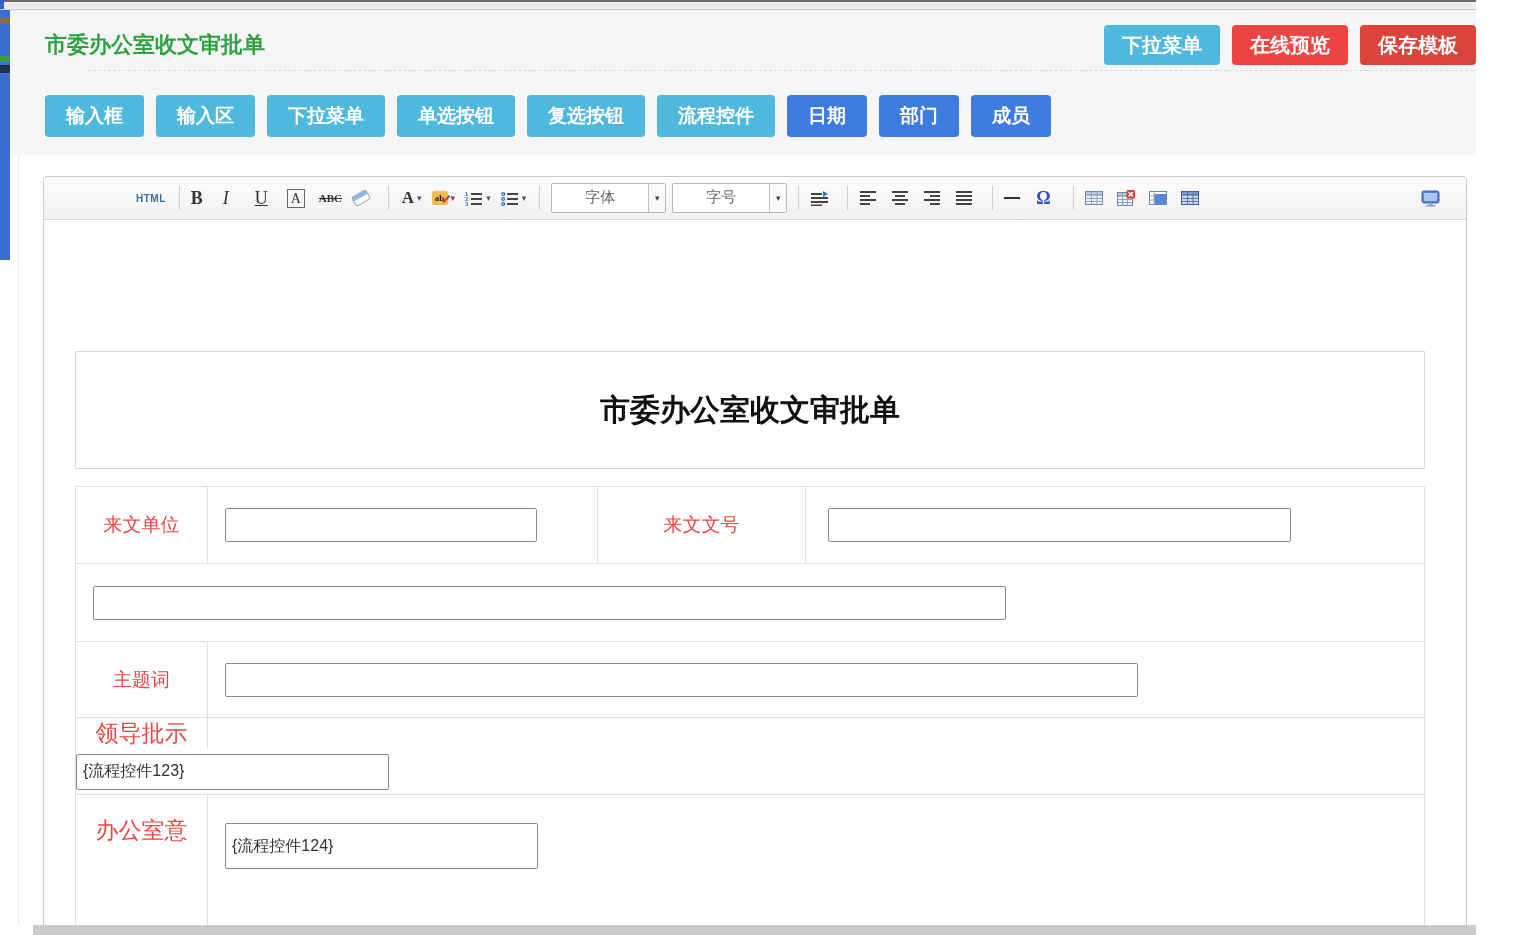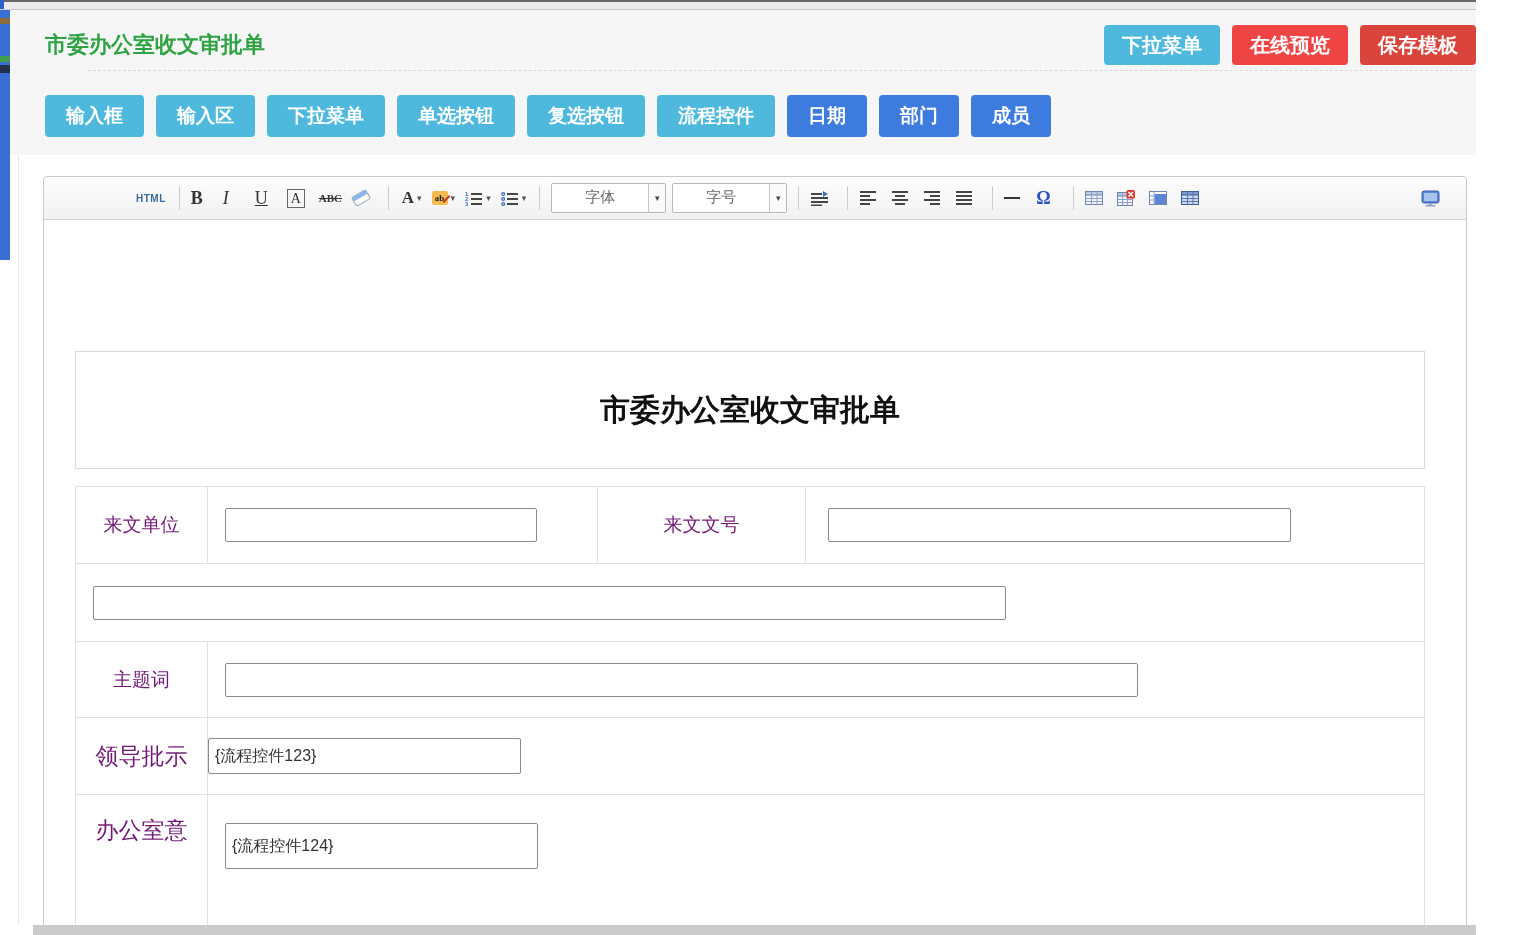--- a/index.html
+++ b/index.html
@@ -66,21 +66,21 @@
 
   
   .editor-content{padding:131px 0 0 31px;}
   .doc-title-box{width:1350px;height:118px;border:1px solid #d8d8d8;box-sizing:border-box;
                  text-align:center;line-height:116px;font-weight:bold;font-size:30px;color:#111;}
   .doc-table{width:1350px;border:1px solid #e0e0e0;box-sizing:border-box;margin-top:17px;}
   .trow{display:flex;border-bottom:1px solid #e0e0e0;}
   .trow:last-child{border-bottom:none;}
   .cell{box-sizing:border-box;border-right:1px solid #e0e0e0;display:flex;align-items:center;flex:none;}
   .cell.lastc{border-right:none;flex:1;}
-  .lcell{justify-content:center;font-size:19px;color:#701a75;}
+  .lcell{justify-content:center;font-size:19px;color:#ef4444;}
   .biglabel{font-size:23px;}
   .field{border:1px solid #8a8a8a;border-radius:2px;height:34px;background:#fff;
          font-size:16px;color:#333;padding:0 6px;box-sizing:border-box;font-family:"Liberation Sans",sans-serif;}
   .r6 .lcell{align-items:flex-start;padding-top:20px;}
   .r6 .cell.lastc{align-items:flex-start;}
 
   
   .tooltip{position:absolute;left:828px;top:549px;width:218px;height:43px;background:#fdf4da;
            border:1px solid #e7bd6f;border-radius:10px;box-shadow:1px 2px 4px rgba(150,120,60,.25);
            display:flex;align-items:center;padding:0 12px;box-sizing:border-box;
@@ -318,21 +318,21 @@
         </div>
 
         <div class="trow" style="height:75px;">
           <div class="cell lcell" style="width:132px;">主题词</div>
           <div class="cell lastc">
             <input class="field" style="width: 913px; margin-left: 17px;" value="">
           </div>
         </div>
 
 
-        <div class="trow" style="height:76px;">
+        <div class="trow" style="height:76px;flex-direction:column;">
           <div class="cell lcell biglabel" style="width:132px;">领导批示</div>
           <div class="cell lastc">
             <input class="field" style="width: 313px; height: 36px;" value="{流程控件123}">
           </div>
         </div>
 
         <div class="trow r6" style="height:140px;">
           <div class="cell lcell biglabel" style="width:132px;">办公室意</div>
           <div class="cell lastc">
             <input class="field" style="width: 313px; margin-left: 17px; margin-top: 28px; height: 46px;" value="{流程控件124}">

